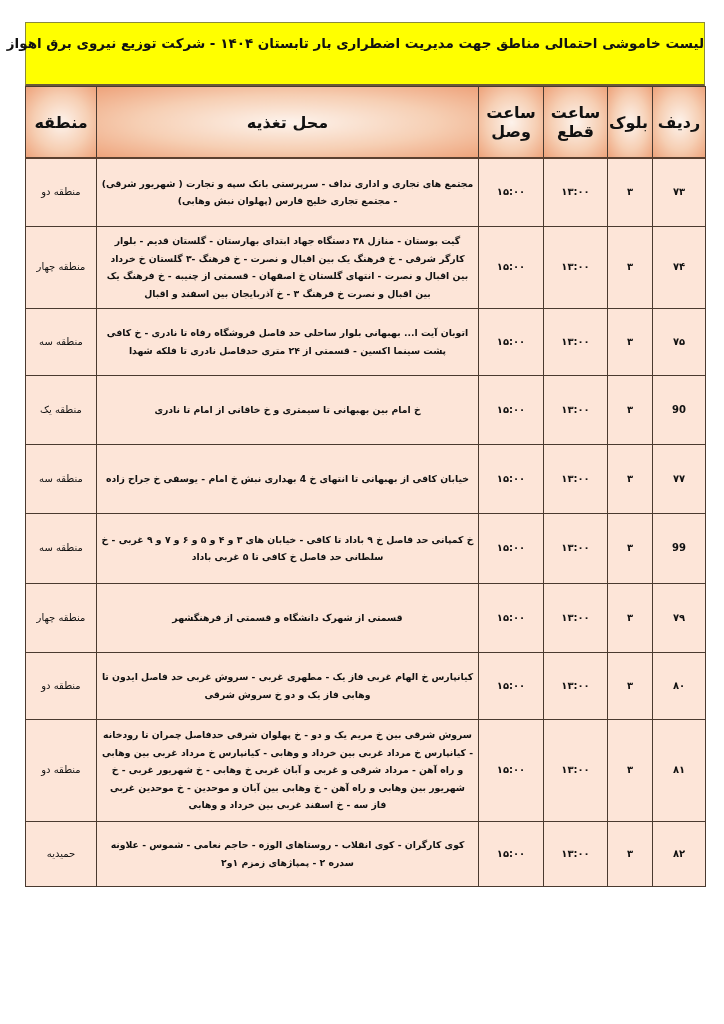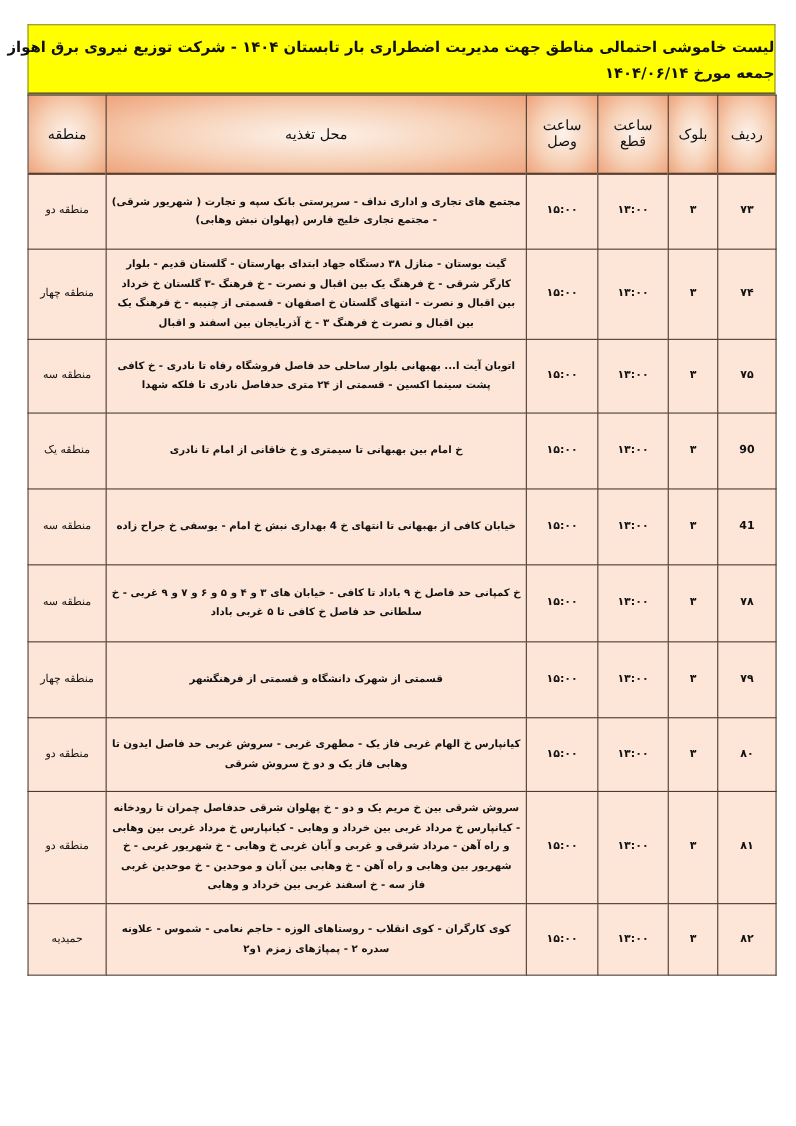--- a/index.html
+++ b/index.html
@@ -44,22 +44,22 @@
     }
     th, td {
       border: 1px solid #4a3a30;
       text-align: center;
       vertical-align: middle;
       padding: 0 4px;
       color: #111;
     }
     th {
       height: 70px;
-      font-size: 13px;
-      font-weight: normal;
+      font-size: 16px;
+      font-weight: bold;
       background: radial-gradient(ellipse at center, #fdf3ec 0%, #f6cfb4 55%, #eea37b 100%);
       border-bottom: 2px solid #5a4030;
       text-align: center;
     }
     td {
       background: #fde5d8;
       font-size: 9.5px;
       font-weight: bold;
       line-height: 18px;
     }
@@ -76,21 +76,20 @@
     td.num {
       font-size: 10px;
     }
   </style>
 </head>
 <body>
 
 <div class="sheet">
   <div class="title-box">
     <div class="title-line">لیست خاموشی احتمالی مناطق جهت مدیریت اضطراری بار تابستان ۱۴۰۴ - شرکت توزیع نیروی برق اهواز</div>
-    <div class="title-line">جمعه مورخ ۱۴۰۴/۰۶/۱۴</div>
   </div>
 
   <table>
     <colgroup>
       <col style="width:53px">
       <col style="width:45px">
       <col style="width:64px">
       <col style="width:65px">
       <col style="width:382px">
       <col style="width:71px">
@@ -132,29 +131,29 @@
       </tr>
       <tr style="height:69px">
         <td class="num">90</td>
         <td class="num">۳</td>
         <td class="num">۱۳:۰۰</td>
         <td class="num">۱۵:۰۰</td>
         <td class="loc">خ امام بین بهبهانی تا سیمتری و خ خاقانی از امام تا نادری</td>
         <td class="region">منطقه یک</td>
       </tr>
       <tr style="height:69px">
-        <td class="num">41</td>
+        <td class="num">۷۷</td>
         <td class="num">۳</td>
         <td class="num">۱۳:۰۰</td>
         <td class="num">۱۵:۰۰</td>
         <td class="loc">خیابان کافی از بهبهانی تا انتهای خ 4 بهداری نبش خ امام - یوسفی خ جراح زاده</td>
         <td class="region">منطقه سه</td>
       </tr>
       <tr style="height:70px">
-        <td class="num">۷۸</td>
+        <td class="num">99</td>
         <td class="num">۳</td>
         <td class="num">۱۳:۰۰</td>
         <td class="num">۱۵:۰۰</td>
         <td class="loc">خ کمپانی حد فاصل خ ۹ باداد تا کافی - خیابان های ۳ و ۴ و ۵ و ۶ و ۷ و ۹ غربی - خ سلطانی حد فاصل خ کافی تا ۵ غربی باداد</td>
         <td class="region">منطقه سه</td>
       </tr>
       <tr style="height:69px">
         <td class="num">۷۹</td>
         <td class="num">۳</td>
         <td class="num">۱۳:۰۰</td>

